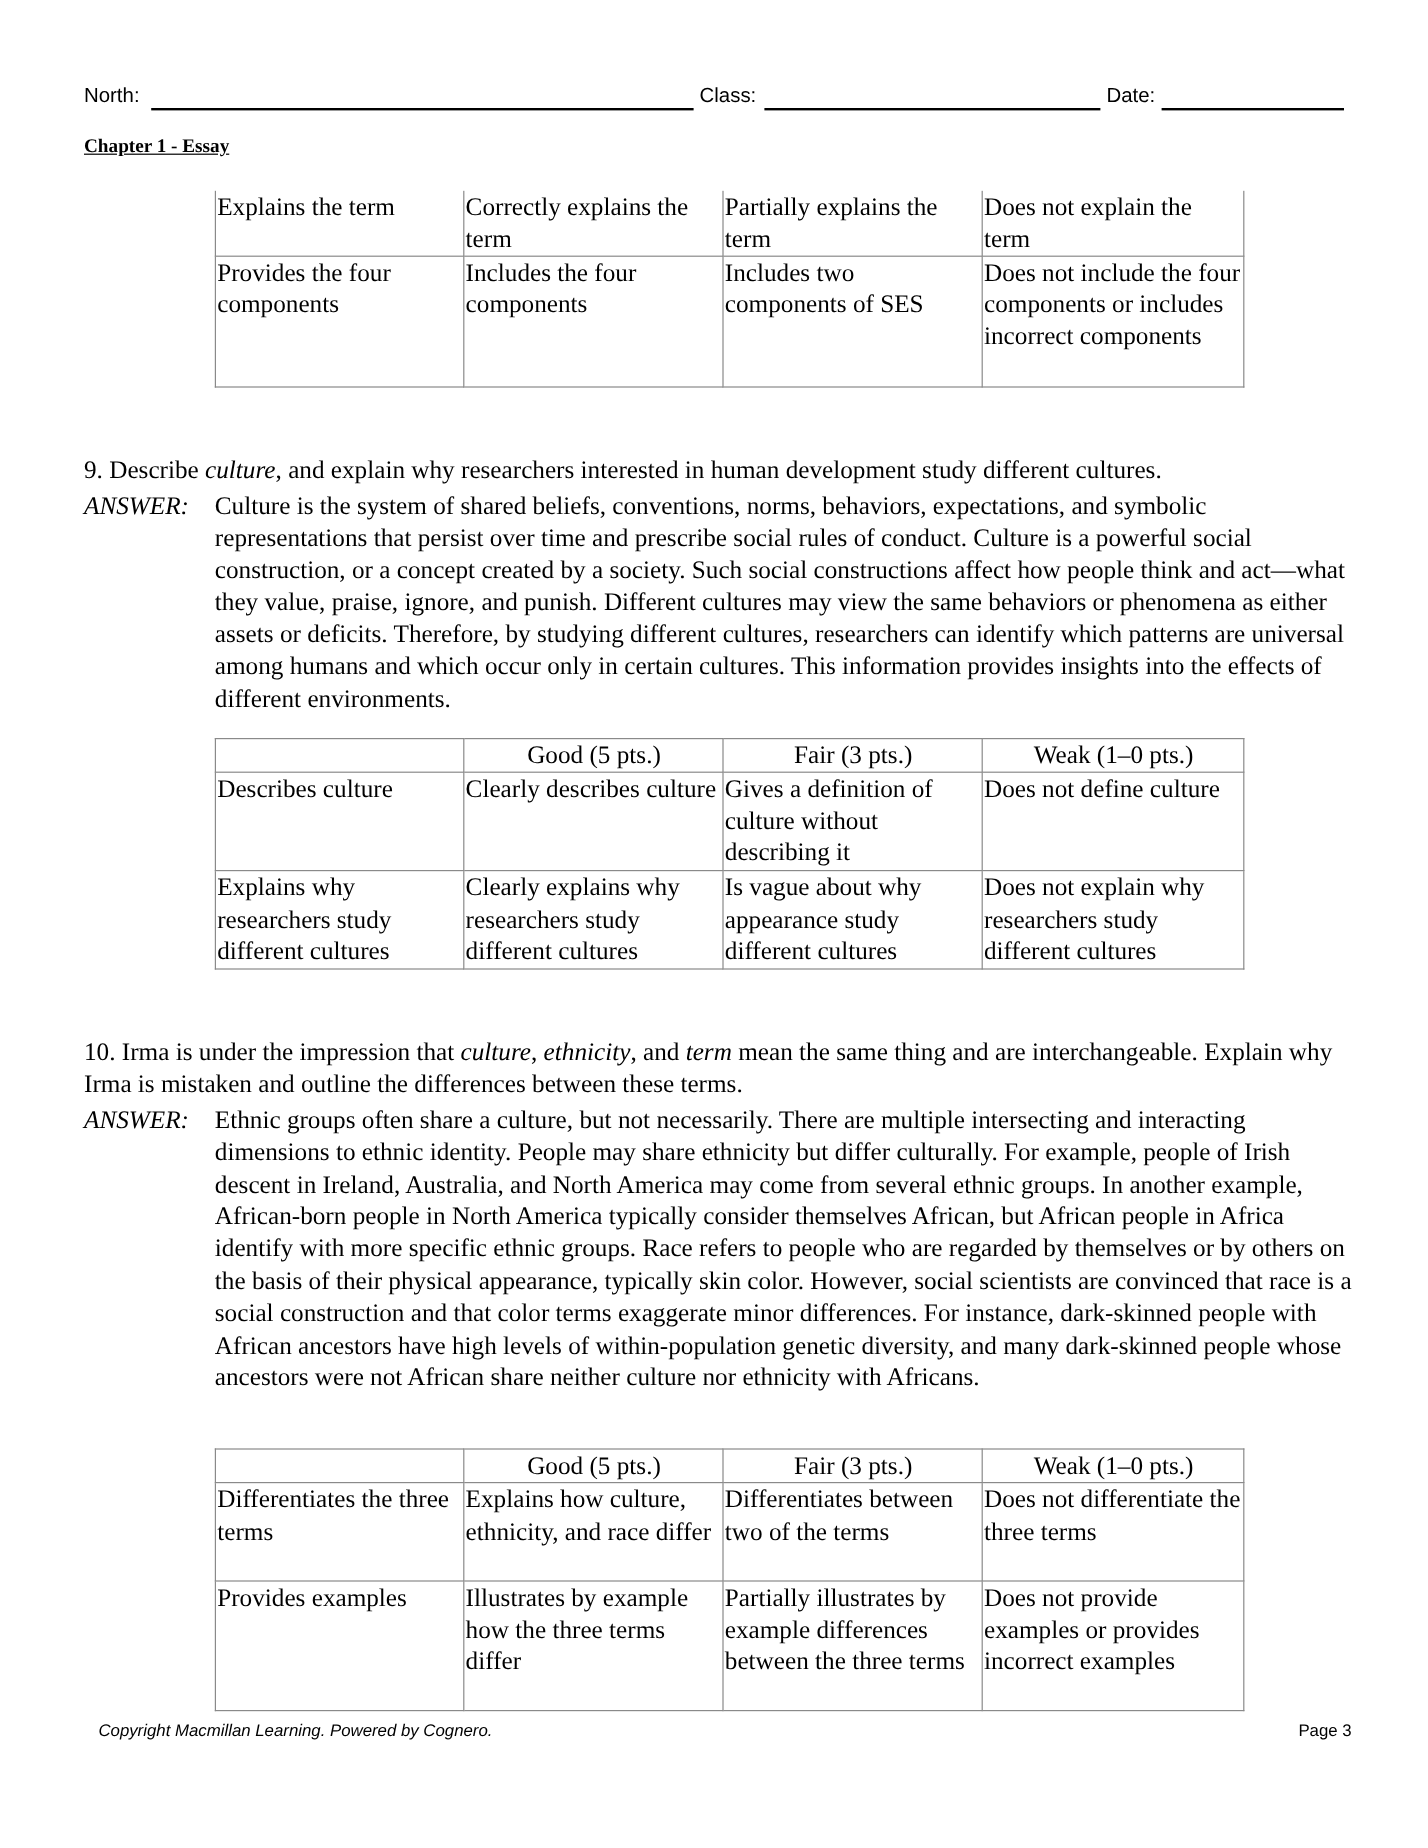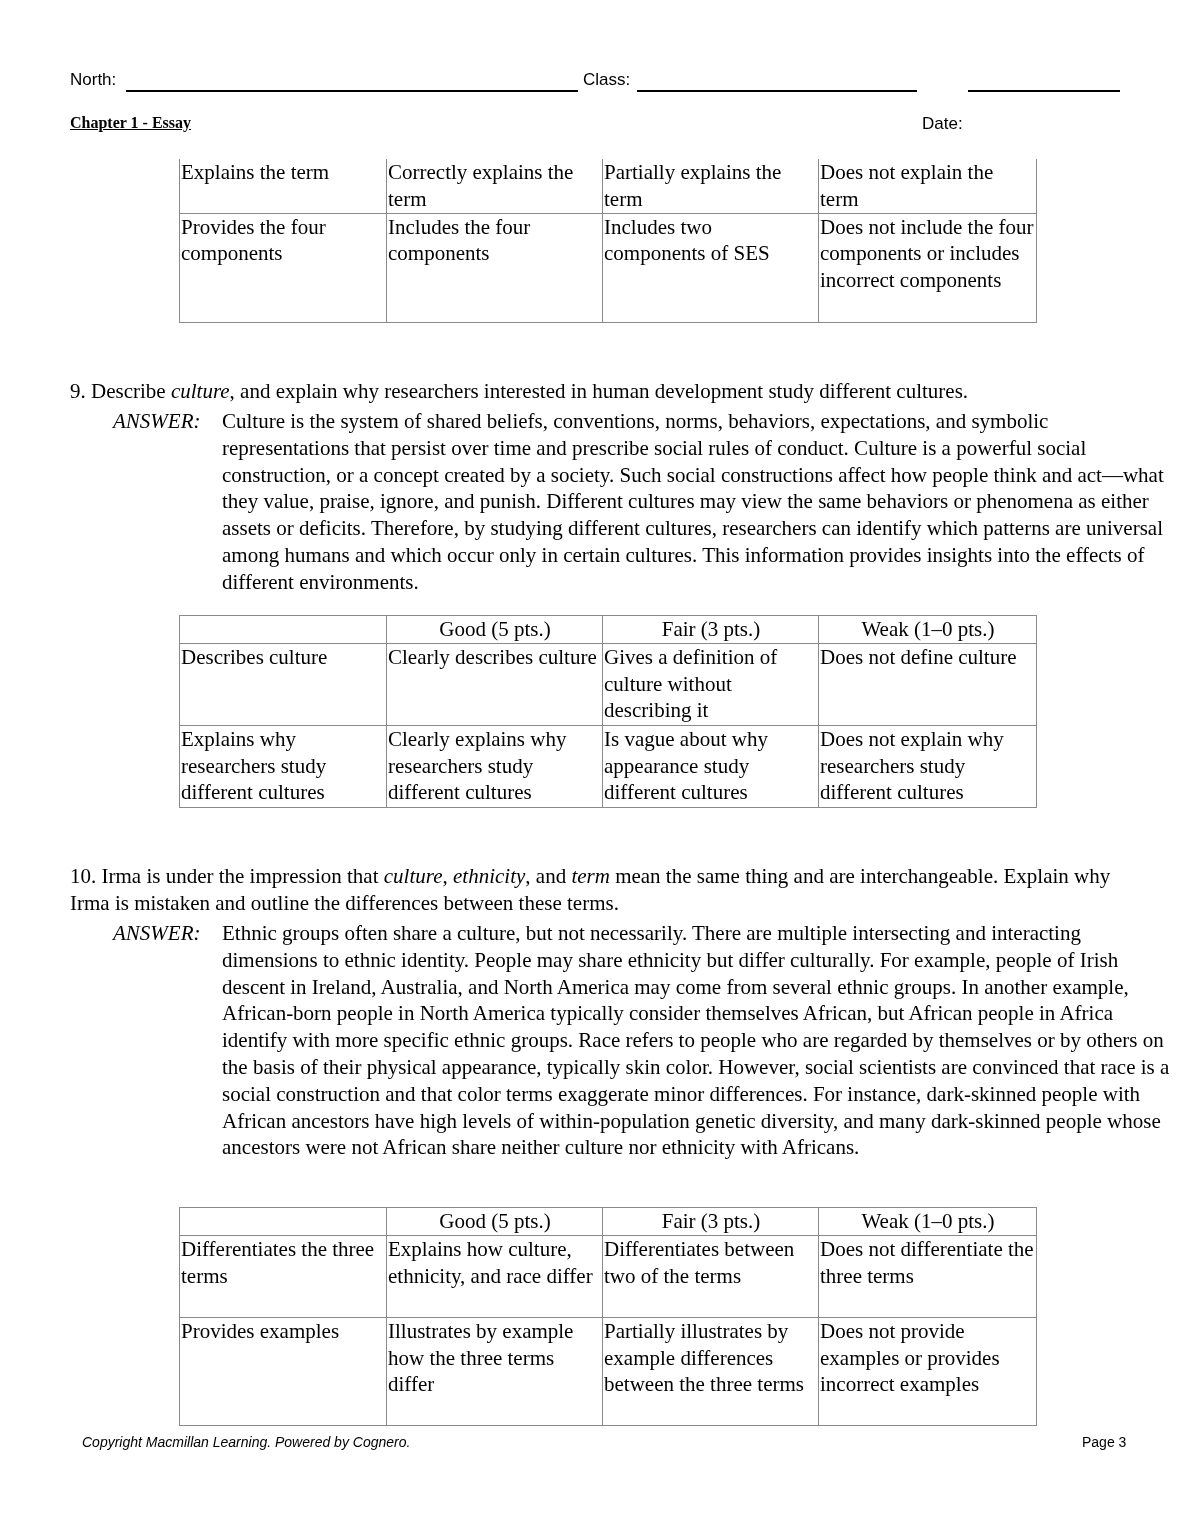--- a/index.html
+++ b/index.html
@@ -12,36 +12,36 @@
   .hdr-line { position: absolute; top: 20px; height: 0; border-bottom: 2px solid #000; }
 
   .chapter-title { position: absolute; top: 114px; left: 70px; font-size: 16px; font-weight: bold; text-decoration: underline; }
 
   table.rubric { position: absolute; left: 179px; width: 857px; border-collapse: collapse; font-size: 21px; line-height: 26.5px; table-layout: fixed; }
   table.rubric td { border: 1.5px solid #8a8a8a; vertical-align: top; padding: 0 0 0 1px; }
   table.rubric td.hdr { text-align: center; }
   col.c1 { width: 207px; } col.c2 { width: 216px; } col.c3 { width: 216px; } col.c4 { width: 218px; }
 
   .question { position: absolute; left: 70px; width: 1060px; font-size: 21px; line-height: 27px; }
-  .answer { position: absolute; left: 70px; width: 1060px; font-size: 21px; line-height: 26.8px; margin-left: 43px; }
+  .answer { position: absolute; left: 70px; width: 1060px; font-size: 21px; line-height: 26.8px; }
   .answer-label { position: absolute; left: 0; top: 0; font-style: italic; }
   .answer-text { margin-left: 109px; }
 
   .footer-left { position: absolute; top: 1434px; left: 82px; font-size: 14px; font-style: italic; }
   .footer-right { position: absolute; top: 1434px; left: 1082px; font-size: 14px; }
 </style>
 </head>
 <body>
 
 <div class="header-row sans">
   <span class="hdr-label" style="left:0;">North:</span>
   <span class="hdr-line" style="left:56px; width:452px;"></span>
   <span class="hdr-label" style="left:513px;">Class:</span>
   <span class="hdr-line" style="left:567px; width:280px;"></span>
-  <span class="hdr-label" style="left:852px;margin-top:44px;">Date:</span>
+  <span class="hdr-label" style="left:852px;">Date:</span>
   <span class="hdr-line" style="left:898px; width:152px;"></span>
 </div>
 
 <div class="chapter-title serif">Chapter 1 - Essay</div>
 
 <table class="rubric serif" style="top:159px; border-top:none;">
   <colgroup>
       <col class="c1">
       <col class="c2">
       <col class="c3">

